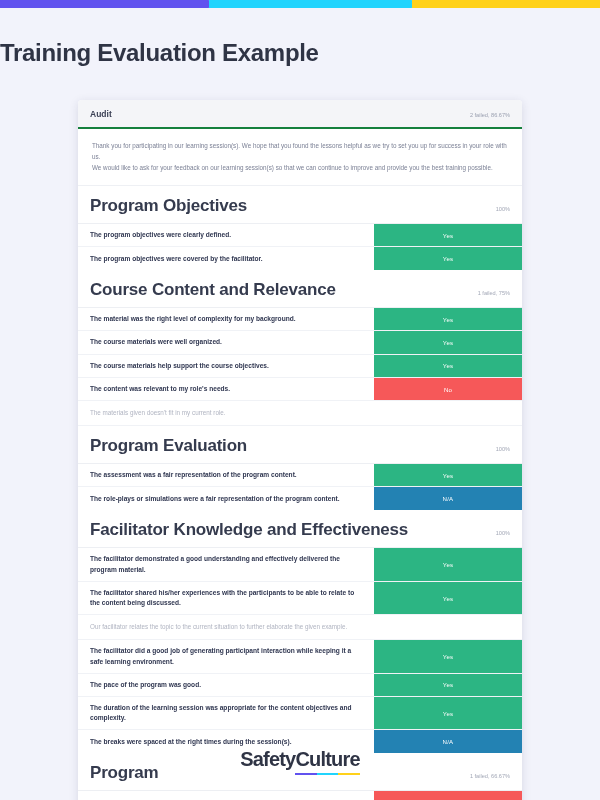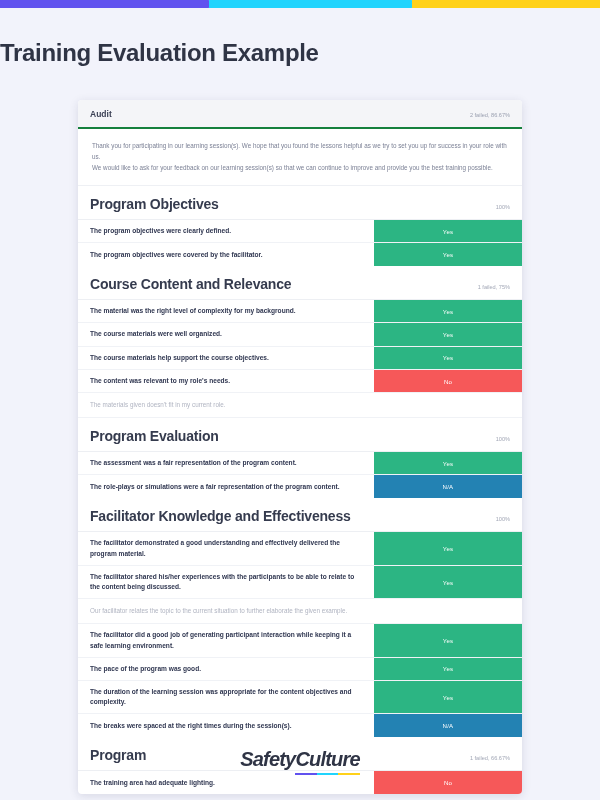--- a/index.html
+++ b/index.html
@@ -76,21 +76,21 @@
   }
 
   
   .section-head {
     display: flex;
     align-items: baseline;
     justify-content: space-between;
     padding: 10px 12px 7px 12px;
   }
   .section-title {
-    font-size: 14px;
+    font-size: 17px;
     font-weight: bold;
     color: #353b4e;
     letter-spacing: -0.2px;
   }
   .section-score {
     font-size: 5.6px;
     color: #a2a7b6;
     white-space: nowrap;
   }
 
@@ -143,21 +143,20 @@
     left: 0;
     right: 0;
     top: 748px;
     display: flex;
     justify-content: center;
   }
   .logo {
     position: relative;
     font-size: 20px;
     font-weight: bold;
-    font-style: italic;
     color: #2f3445;
     letter-spacing: -0.8px;
     padding-bottom: 4px;
   }
   .logo .lg-culture { font-weight: 600; }
   .logo-underline {
     position: absolute;
     left: 46%;
     right: 0;
     bottom: 0;

